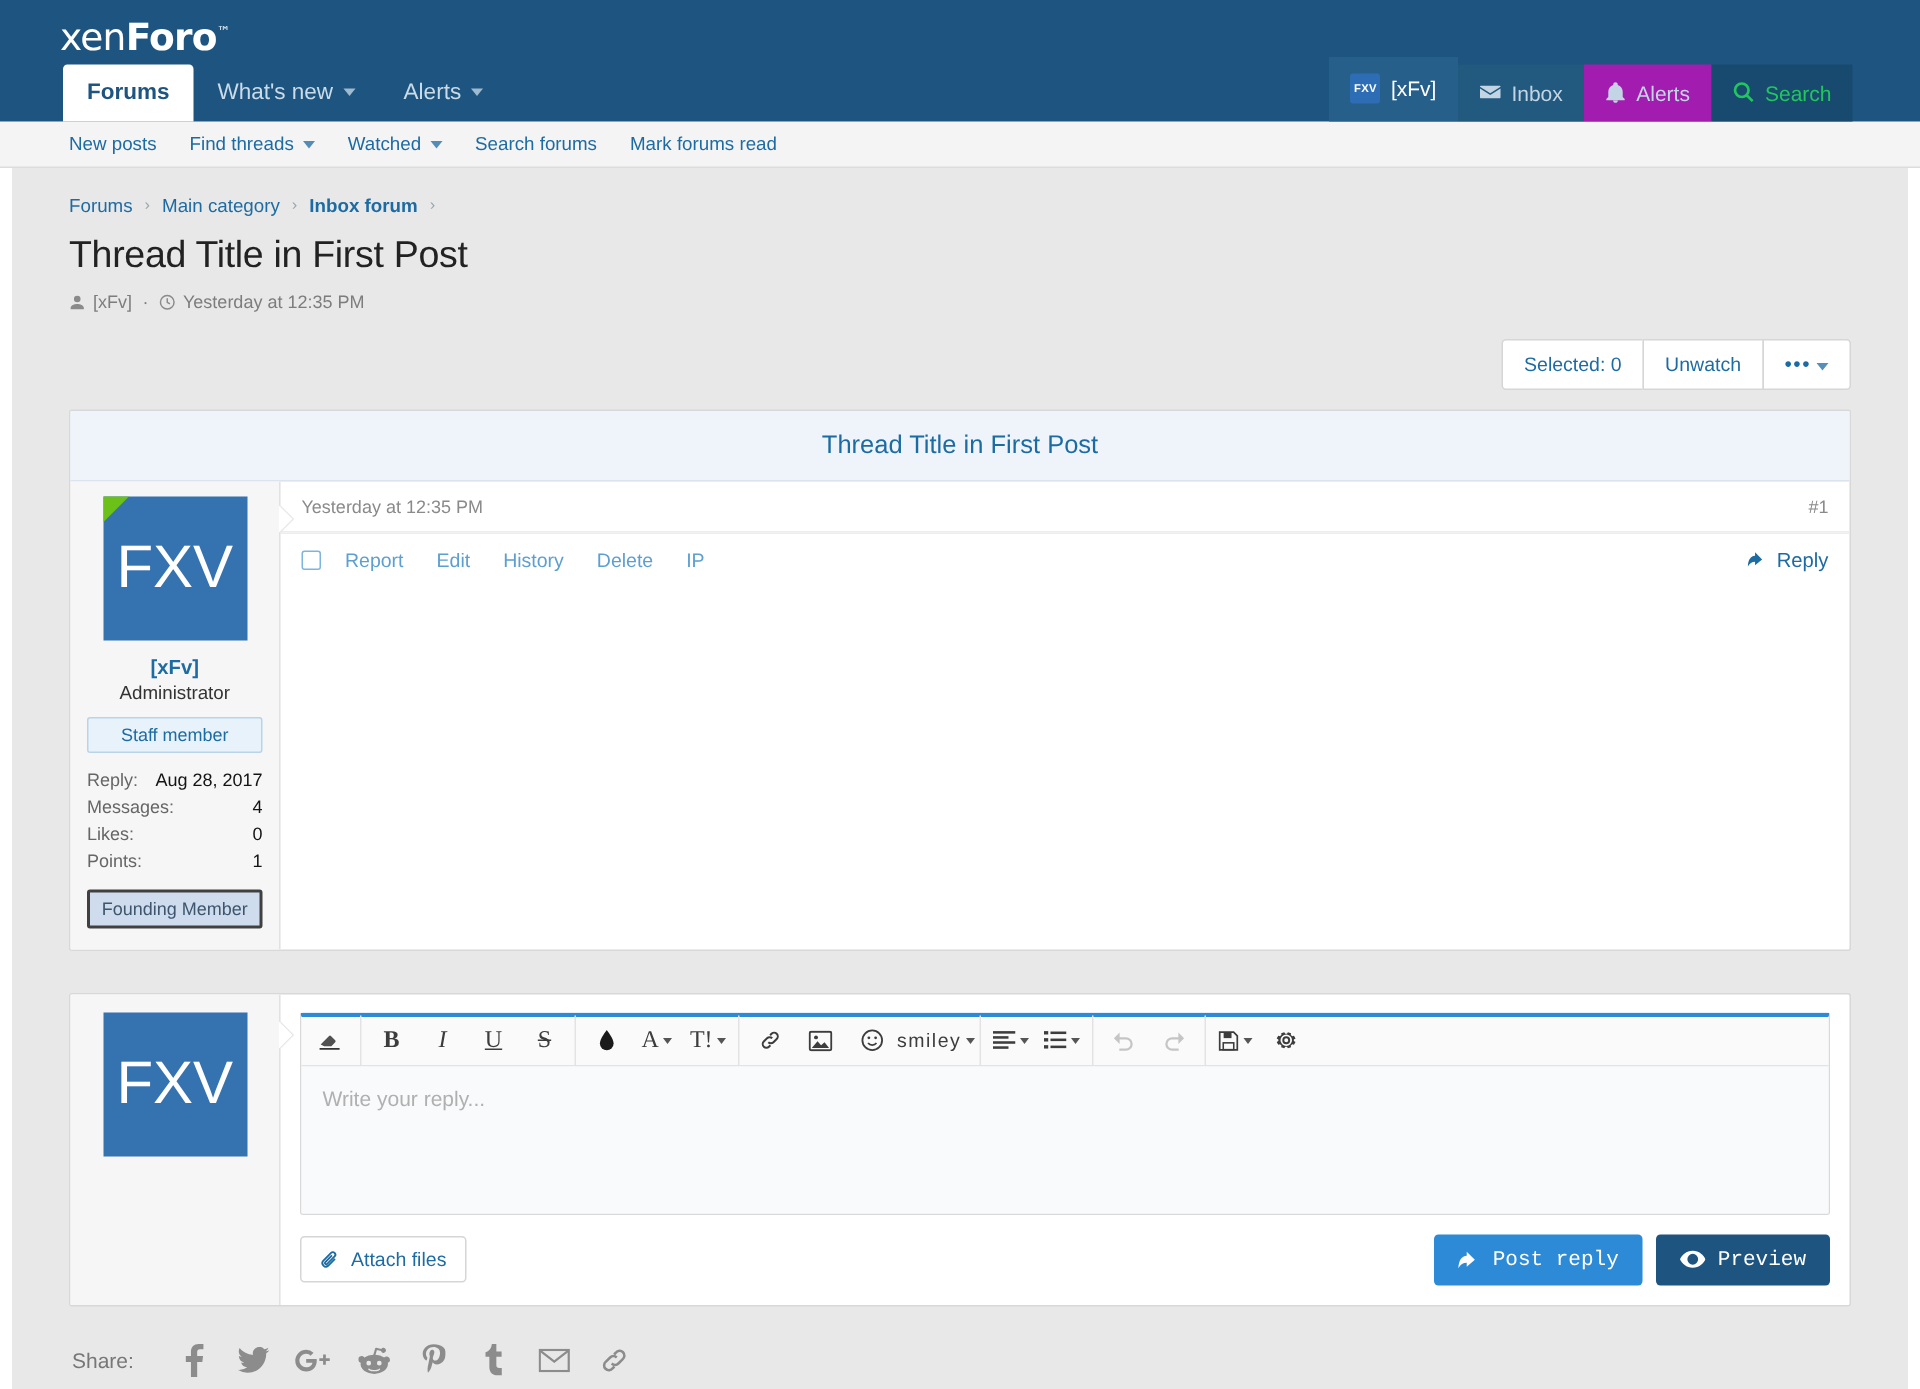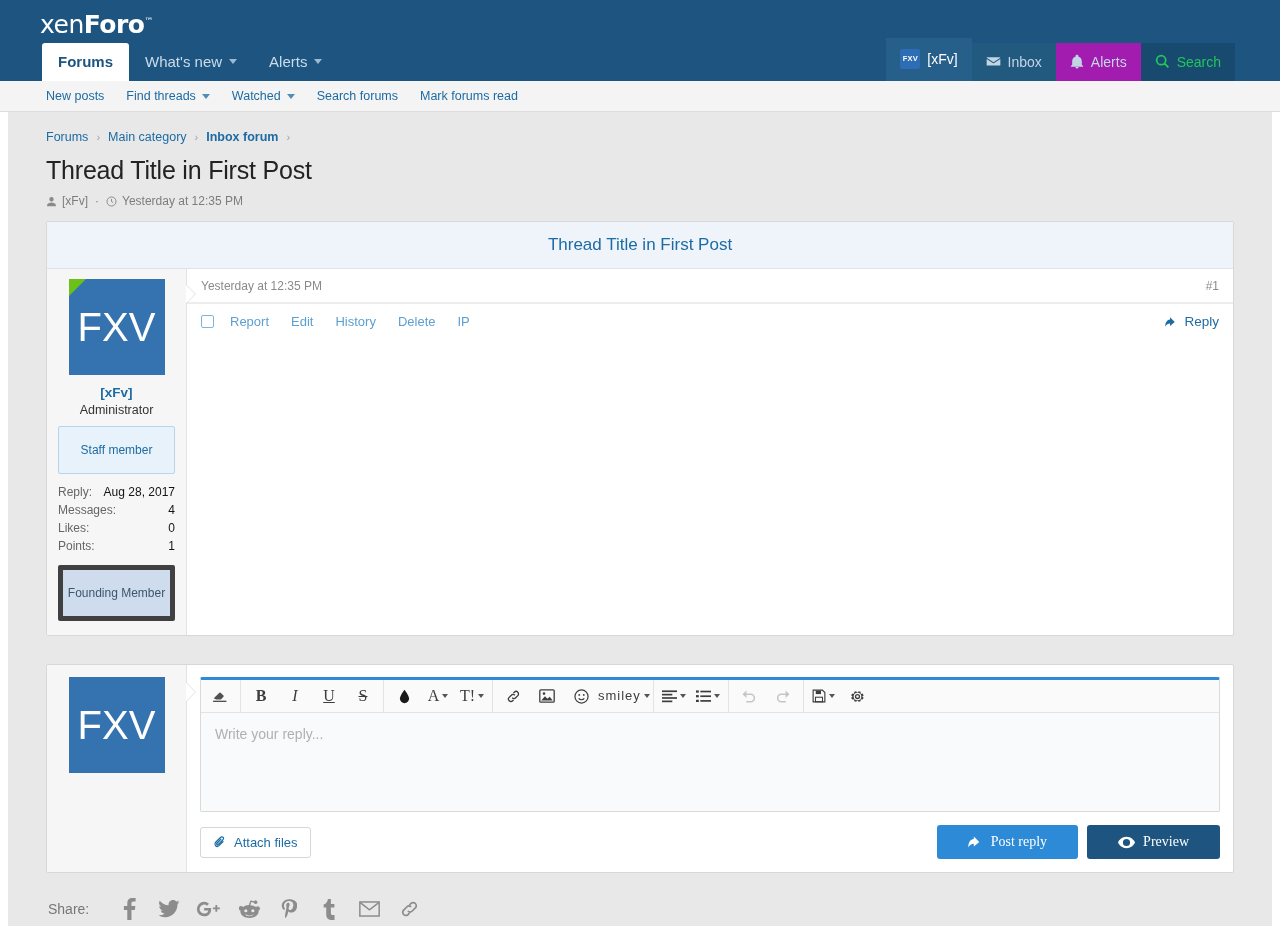--- a/index.html
+++ b/index.html
@@ -215,26 +215,26 @@
     font-weight:bold;
     font-size:13.5px;
   }
   .utitle { color:#333; font-size:12.5px; margin-top:3px; }
   .banner {
     margin-top:9px;
     background:#e8f2fb;
     border:1px solid #b8d4ea;
     color:#1d6ba3;
     font-size:12px;
-    padding:16px 2px;
+    padding:4px 2px;
     border-radius:2px;
   }
   .banner.gray {
     background:#cfdced;
-    border:5px solid #404040;
+    border:2px solid #404040;
     color:#3d566e;
     margin-top:10px;
   }
   .pairs { margin-top:9px; font-size:12px; }
   .pair { display:flex; justify-content:space-between; color:#666; line-height:1.5; }
   .pair .v { color:#141414; }
 
   .postmain { flex:1; min-width:0; display:flex; flex-direction:column; }
   .post-head {
     display:flex; justify-content:space-between; align-items:center;
@@ -341,24 +341,24 @@
     display:flex; align-items:center; gap:7px;
     cursor:pointer;
     font-family:"Liberation Sans", sans-serif;
   }
   .ed-btns { display:flex; gap:9px; }
   .btn-p {
     background:#2d8ad6;
     border:none; border-radius:3px;
     color:#fff;
     font-size:14px;
-    padding:9px 31px;
+    padding:9px 16px;
     display:flex; align-items:center; gap:8px;
     cursor:pointer;
-    font-family:Liberation Serif, serif;
+    font-family:Liberation Mono, monospace;
   }
   .btn-p.dark { background:#1e5580; }
 
   
   .share {
     display:flex; align-items:center;
     margin-top:25px;
     padding-left:2px;
     gap:0;
   }
@@ -470,20 +470,27 @@
     <span class="dot">·</span>
     <span class="ico">
           <svg width="11" height="11" viewBox="0 0 16 16">
             <circle cx="8" cy="8" r="6.6" fill="none" stroke="#8a8a8a" stroke-width="1.4"></circle>
             <path d="M8 4.2V8l2.6 1.6" fill="none" stroke="#8a8a8a" stroke-width="1.4"></path>
           </svg>
         </span>
     <span>Yesterday at 12:35 PM</span>
   </div>
 
+  <div class="actionbar">
+    <div class="btngroup">
+      <button class="btn-o">Selected: 0</button>
+      <button class="btn-o">Unwatch</button>
+      <button class="btn-o"><span class="dots">•••</span> <span class="caret"></span></button>
+    </div>
+  </div>
 
   <div class="block">
     <div class="block-title">Thread Title in First Post</div>
 
     <div class="post">
       <div class="userbox">
         <div class="arrow-notch"></div>
         <div class="avatar">
           <span class="online-flag"></span>
           <span>FXV</span>

